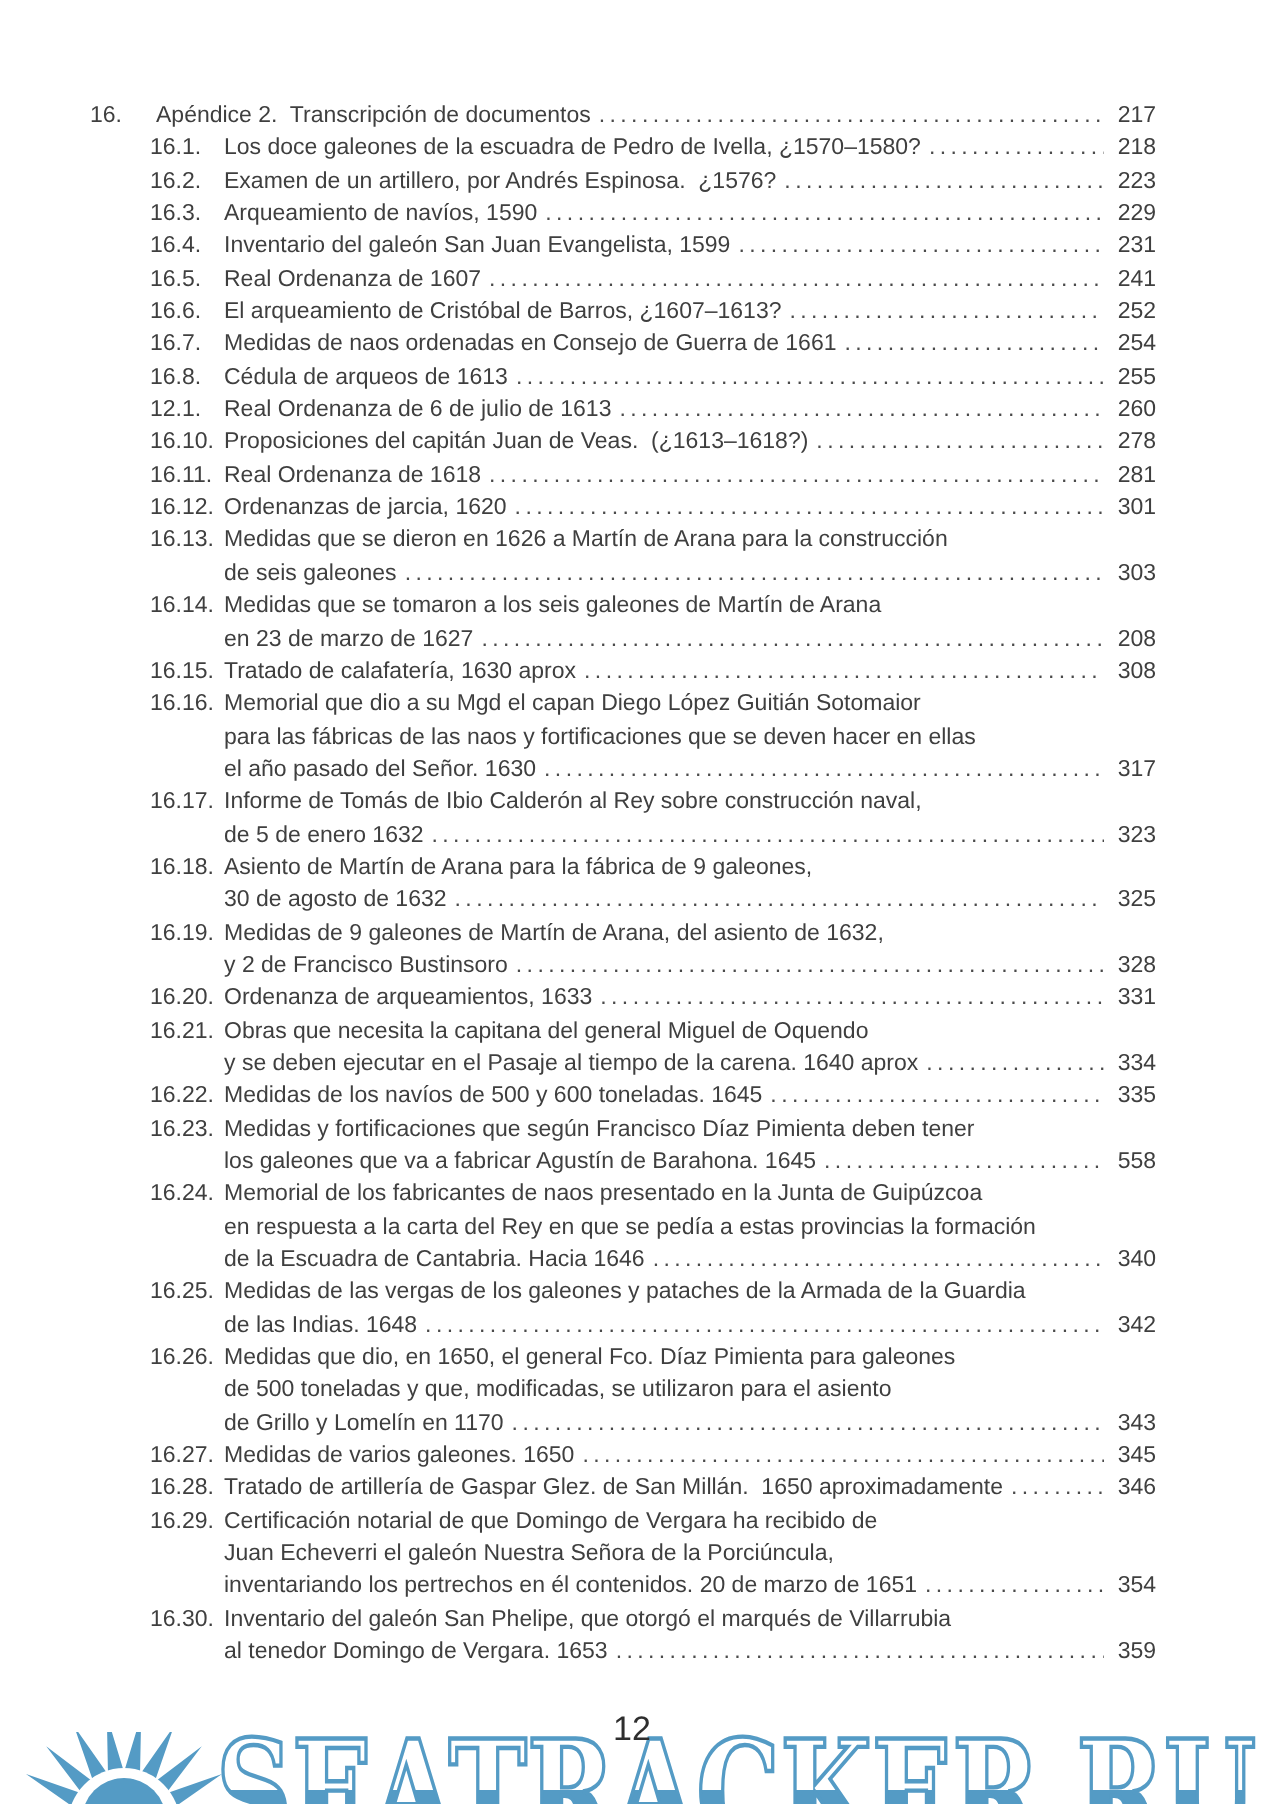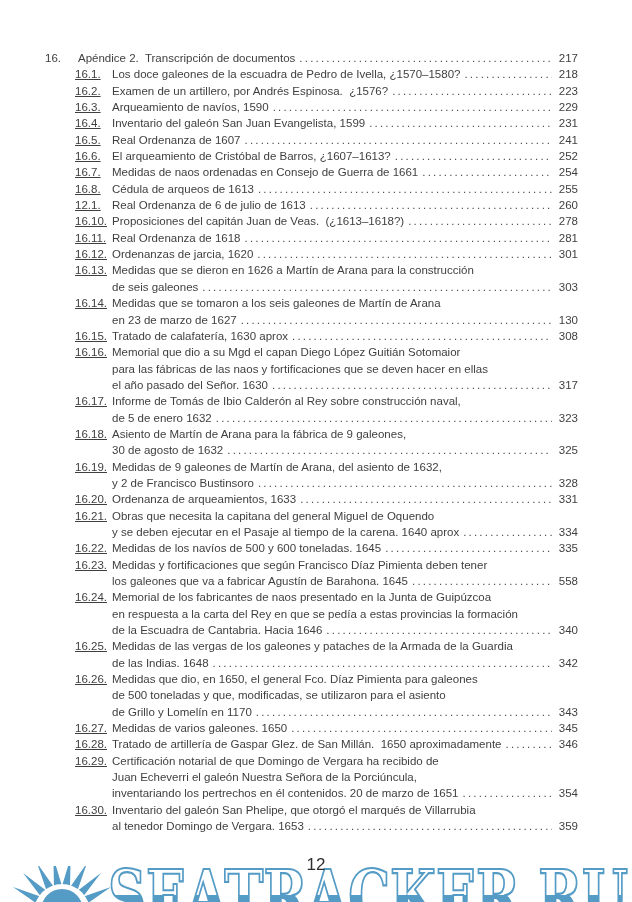--- a/index.html
+++ b/index.html
@@ -6,21 +6,21 @@
   .page{
     position:relative;width:632px;height:902px;background:#ffffff;
     font-family:"Liberation Sans",sans-serif;font-size:11.5px;color:#3f3f3f;
     overflow:hidden;
   }
   .toc{position:absolute;top:50px;left:45px;right:54px;}
   .row{display:flex;align-items:baseline;height:16.35px;line-height:16.35px;white-space:nowrap;}
   .row .num{flex:0 0 auto;}
   .row.top .num{width:33px;}
   .row.sub{padding-left:30px;}
-  .row.sub .num{width:37px;text-decoration:underline;}
+  .row.sub .num{width:37px;}
   .row.cont{padding-left:67px;}
   .txt{flex:0 0 auto;white-space:pre;}
   .dots{flex:1 1 auto;overflow:hidden;white-space:nowrap;margin:0 3px 0 4px;color:#4a4a4a;}
   .dots::after{
     content:"....................................................................................................................................................";
     letter-spacing:2.2px;
   }
   .pg{flex:0 0 auto;min-width:21px;margin-left:2px;text-align:right;}
   .watermark{position:absolute;left:0;top:864px;width:632px;height:78px;z-index:1;padding-left:31px;}
   .wm-text-svg{position:absolute;left:108px;top:0;}
@@ -123,21 +123,21 @@
         <span class="dots"></span>
         <span class="pg">303</span>
       </div>
       <div class="row sub">
         <span class="num">16.14.</span>
         <span class="txt">Medidas que se tomaron a los seis galeones de Martín de Arana</span>
       </div>
       <div class="row cont">
         <span class="txt">en 23 de marzo de 1627</span>
         <span class="dots"></span>
-        <span class="pg">130</span>
+        <span class="pg">208</span>
       </div>
       <div class="row sub">
         <span class="num">16.15.</span>
         <span class="txt">Tratado de calafatería, 1630 aprox</span>
         <span class="dots"></span>
         <span class="pg">308</span>
       </div>
       <div class="row sub">
         <span class="num">16.16.</span>
         <span class="txt">Memorial que dio a su Mgd el capan Diego López Guitián Sotomaior</span>

